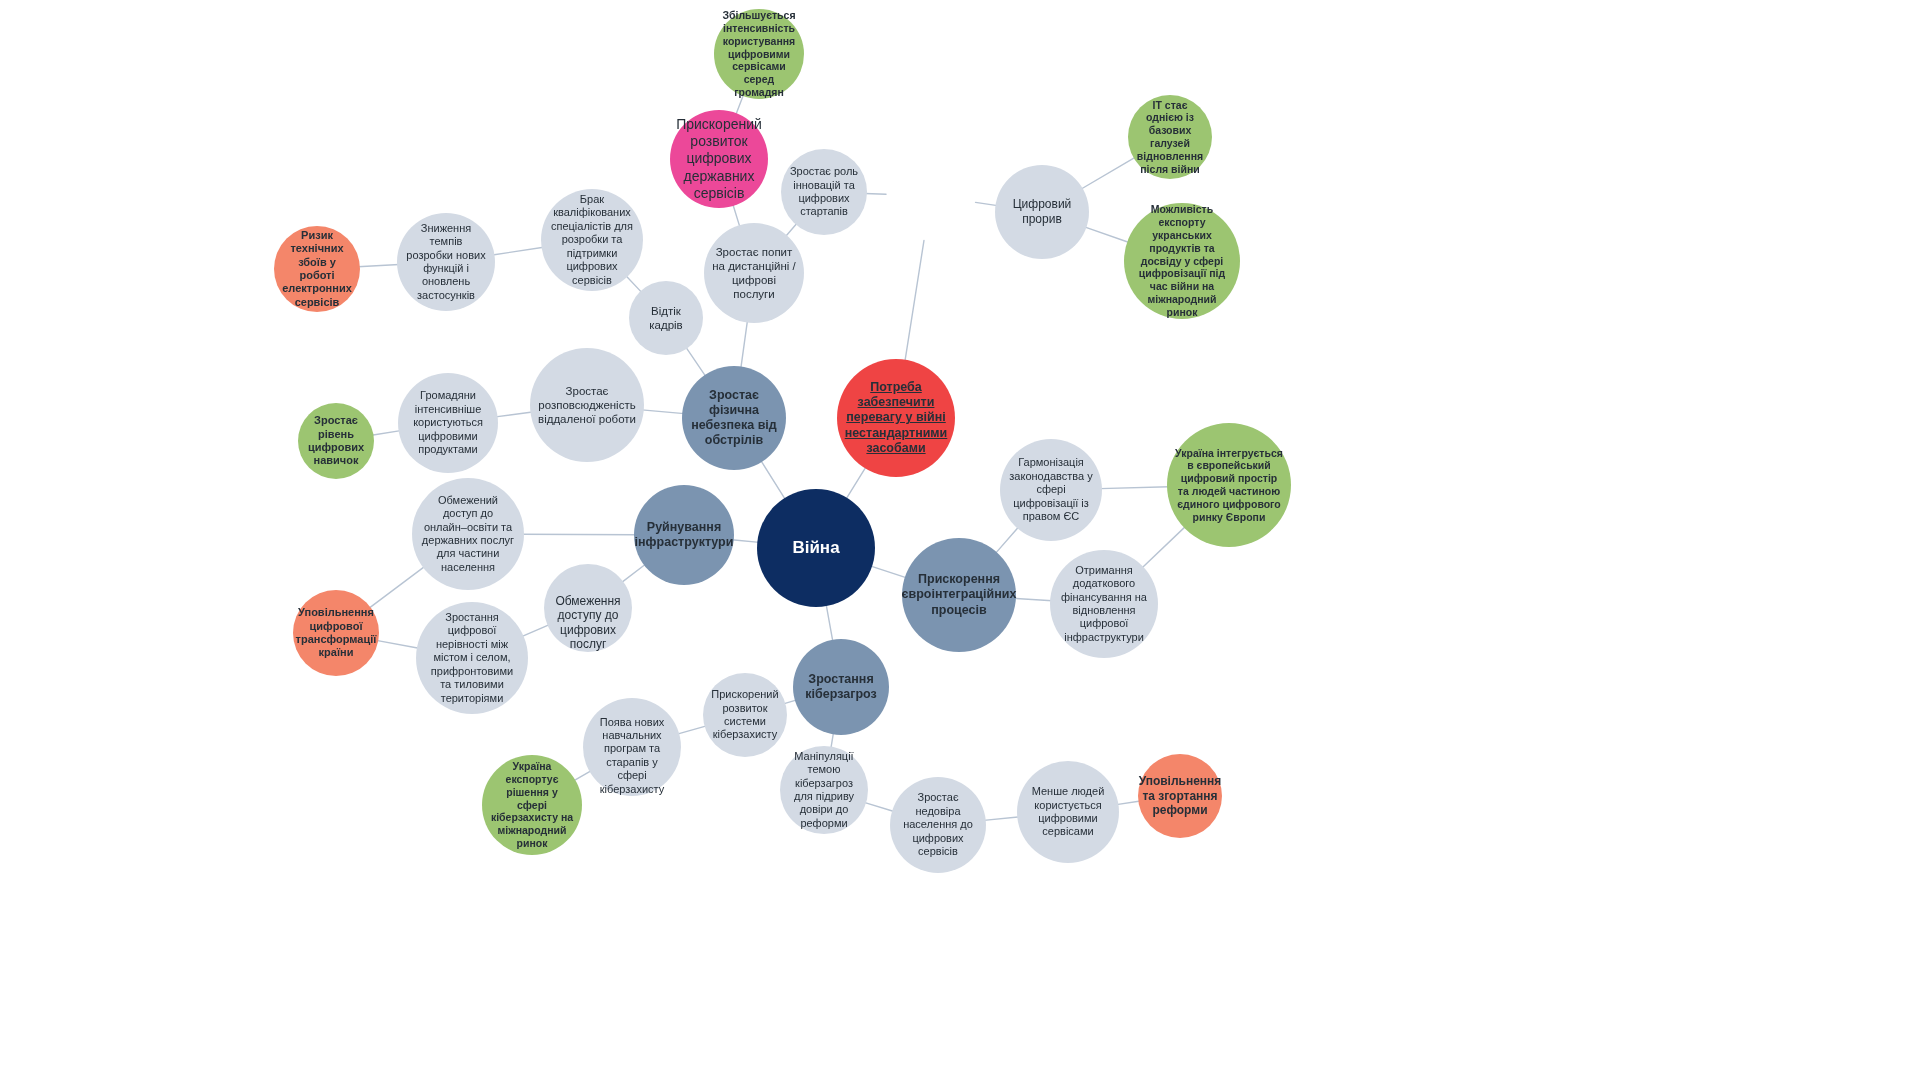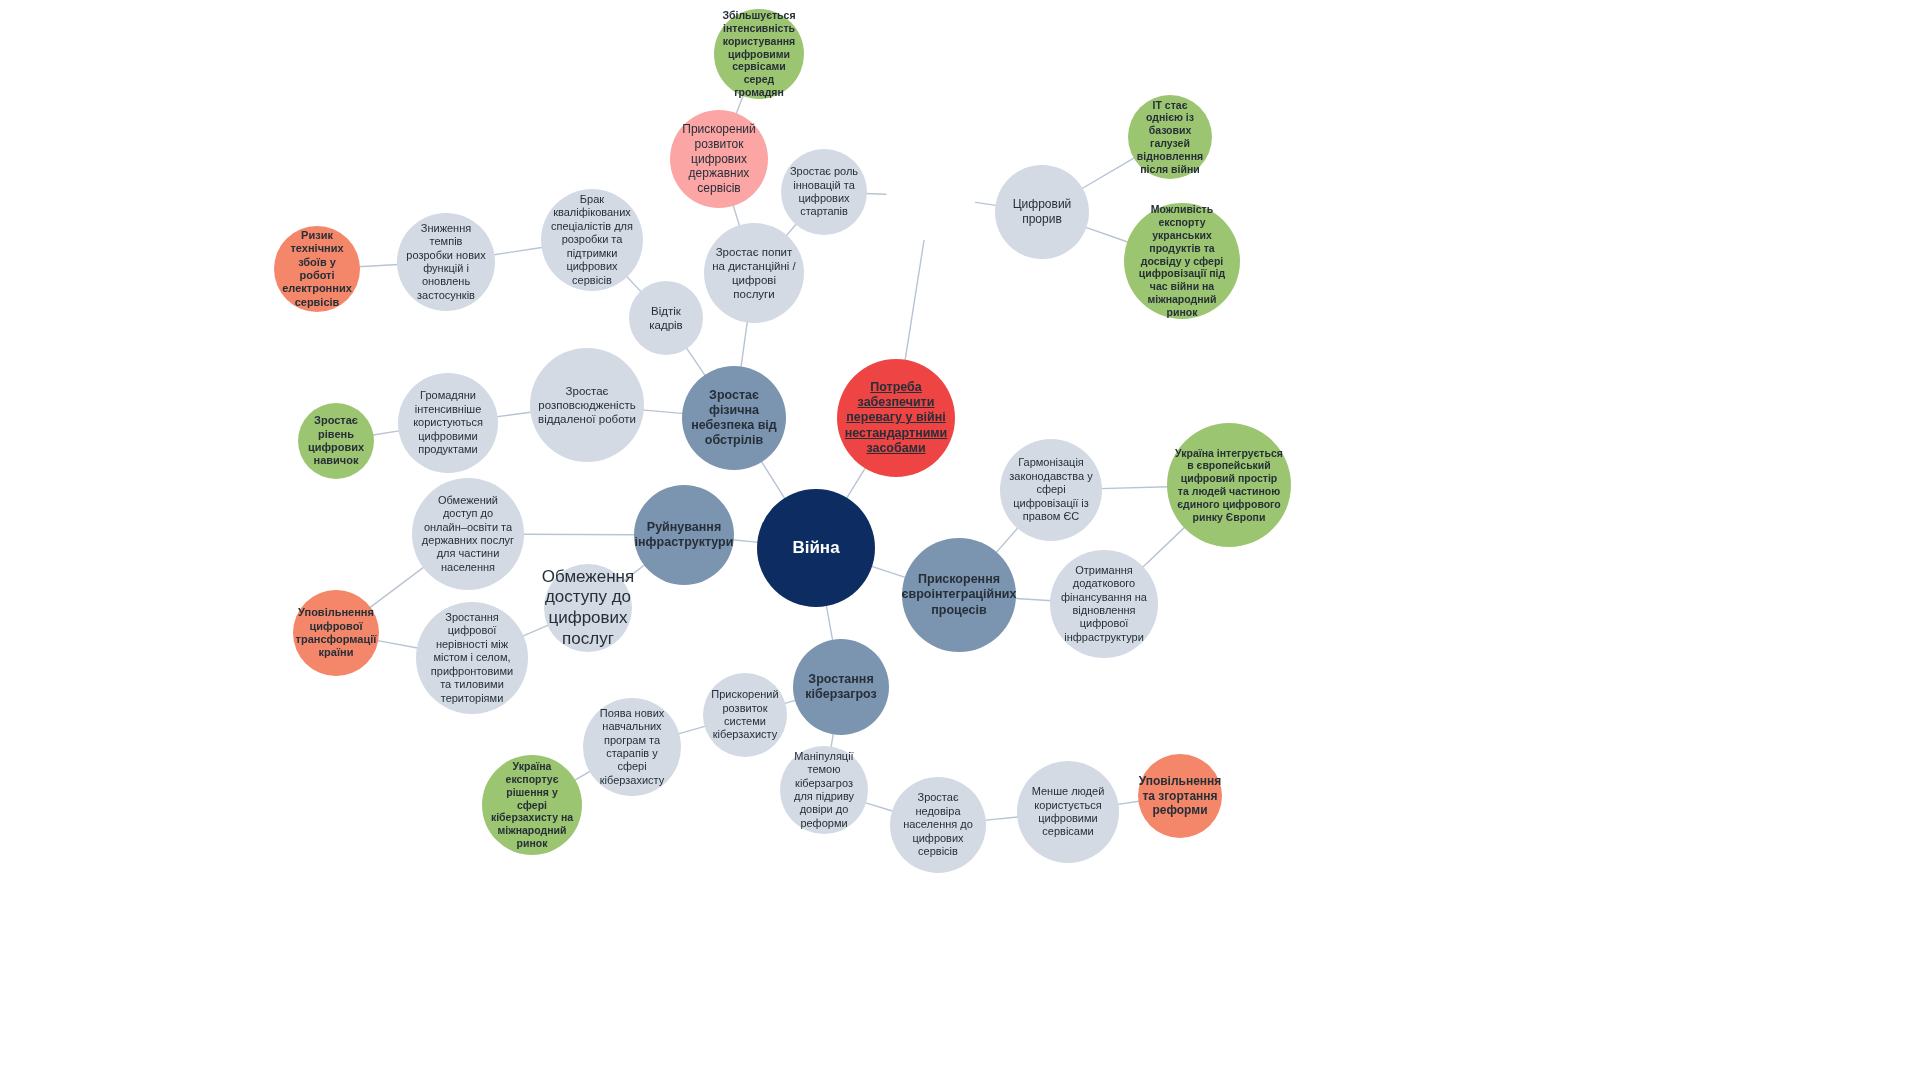--- a/index.html
+++ b/index.html
@@ -136,21 +136,21 @@
     </div>
     <div class="node neutral" style="left: 397px; top: 213px; width: 98px; height: 98px; background: rgb(211, 218, 228); font-size: 11px;">
       <span class="label">Зниження темпів розробки нових функцій і оновлень застосунків</span>
     </div>
     <div class="node negative" style="left: 274px; top: 226px; width: 86px; height: 86px; background: rgb(244, 134, 106); font-size: 11px;">
       <span class="label">Ризик технічних збоїв у роботі електронних сервісів</span>
     </div>
     <div class="node neutral" style="left: 704px; top: 223px; width: 100px; height: 100px; background: rgb(211, 218, 228); font-size: 11.5px;">
       <span class="label">Зростає попит на дистанційні / цифрові послуги</span>
     </div>
-    <div class="node neutral" style="left: 670px; top: 110px; width: 98px; height: 98px; background: #fca5a5; font-size: 12px; align-items: center;">
+    <div class="node neutral" style="left: 670px; top: 110px; width: 98px; height: 98px; background: #ec4899; font-size: 14px; align-items: center;">
       <span class="label">Прискорений розвиток цифрових державних сервісів</span>
     </div>
     <div class="node positive" style="left: 714px; top: 9px; width: 90px; height: 90px; background: rgb(156, 197, 113); font-size: 10.5px;">
       <span class="label">Збільшується інтенсивність користування цифровими сервісами серед громадян</span>
     </div>
     <div class="node neutral" style="left: 781px; top: 149px; width: 86px; height: 86px; background: rgb(211, 218, 228); font-size: 11px;">
       <span class="label">Зростає роль інновацій та цифрових стартапів</span>
     </div>
     <div class="node neutral" style="left: 995px; top: 165px; width: 94px; height: 94px; background: rgb(211, 218, 228); font-size: 12px;">
       <span class="label">Цифровий прорив</span>
@@ -166,33 +166,33 @@
     </div>
     <div class="node neutral" style="left: 1050px; top: 550px; width: 108px; height: 108px; background: rgb(211, 218, 228); font-size: 11px;">
       <span class="label">Отримання додаткового фінансування на відновлення цифрової інфраструктури</span>
     </div>
     <div class="node positive" style="left: 1167px; top: 423px; width: 124px; height: 124px; background: rgb(156, 197, 113); font-size: 10.5px;">
       <span class="label">Україна інтегрується в європейський цифровий простір та людей частиною єдиного цифрового ринку Європи</span>
     </div>
     <div class="node neutral" style="left: 412px; top: 478px; width: 112px; height: 112px; background: rgb(211, 218, 228); font-size: 11px;">
       <span class="label">Обмежений доступ до онлайн–освіти та державних послуг для частини населення</span>
     </div>
-    <div class="node neutral" style="left: 544px; top: 564px; width: 88px; height: 88px; background: rgb(211, 218, 228); font-size: 17px;">
+    <div class="node neutral" style="left: 544px; top: 564px; width: 88px; height: 88px; background: rgb(211, 218, 228); font-size: 12px; align-items: flex-end;">
       <span class="label">Обмеження доступу до цифрових послуг</span>
     </div>
     <div class="node neutral" style="left: 416px; top: 602px; width: 112px; height: 112px; background: rgb(211, 218, 228); font-size: 11px;">
       <span class="label">Зростання цифрової нерівності між містом і селом, прифронтовими та тиловими територіями</span>
     </div>
     <div class="node negative" style="left: 293px; top: 590px; width: 86px; height: 86px; background: rgb(244, 134, 106); font-size: 11px;">
       <span class="label">Уповільнення цифрової трансформації країни</span>
     </div>
     <div class="node neutral" style="left: 703px; top: 673px; width: 84px; height: 84px; background: rgb(211, 218, 228); font-size: 11px;">
       <span class="label">Прискорений розвиток системи кіберзахисту</span>
     </div>
-    <div class="node neutral" style="left: 583px; top: 698px; width: 98px; height: 98px; background: rgb(211, 218, 228); font-size: 11px;">
+    <div class="node neutral" style="left: 583px; top: 698px; width: 98px; height: 98px; background: rgb(211, 218, 228); font-size: 11px; align-items: flex-end;">
       <span class="label">Поява нових навчальних програм та старапів у сфері кіберзахисту</span>
     </div>
     <div class="node positive" style="left: 482px; top: 755px; width: 100px; height: 100px; background: rgb(156, 197, 113); font-size: 10.5px;">
       <span class="label">Україна експортує рішення у сфері кіберзахисту на міжнародний ринок</span>
     </div>
     <div class="node neutral" style="left: 780px; top: 746px; width: 88px; height: 88px; background: rgb(211, 218, 228); font-size: 11px;">
       <span class="label">Маніпуляції темою кіберзагроз для підриву довіри до реформи</span>
     </div>
     <div class="node neutral" style="left: 890px; top: 777px; width: 96px; height: 96px; background: rgb(211, 218, 228); font-size: 11px;">
       <span class="label">Зростає недовіра населення до цифрових сервісів</span>

